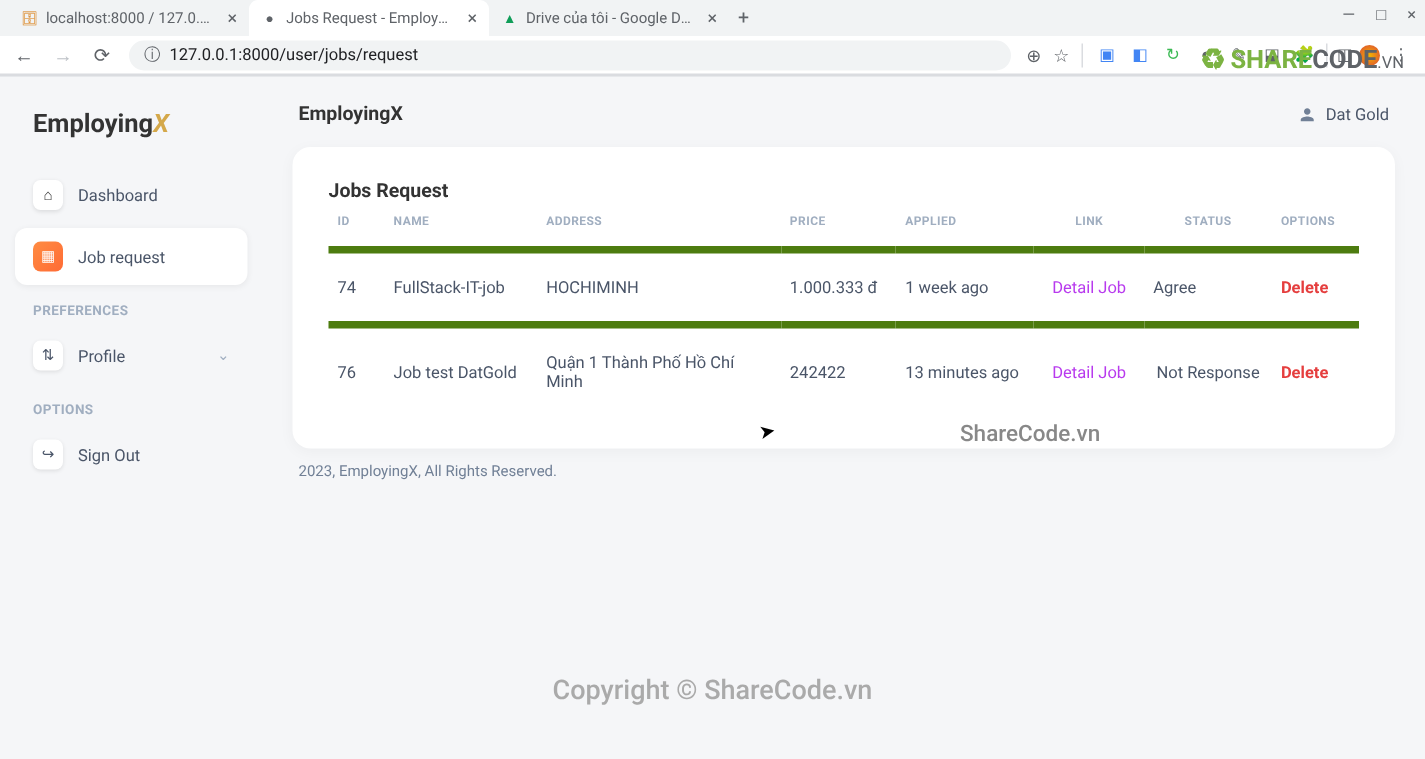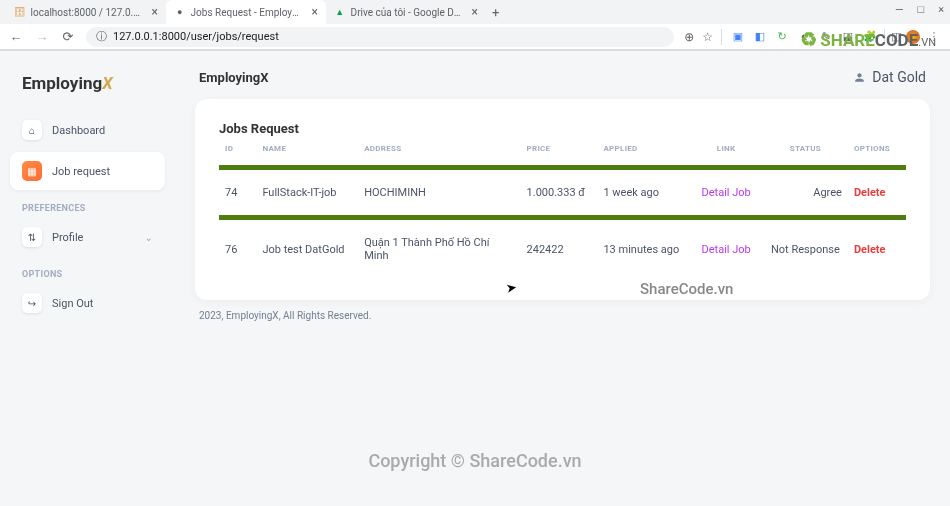--- a/index.html
+++ b/index.html
@@ -42,21 +42,21 @@
 .nav-icon { width: 20px; height: 20px; border-radius: 5px; display: inline-flex; align-items: center; justify-content: center; font-size: 10px; }
 .nav-icon.dash { background: #fff; color: #333; box-shadow: 0 1px 3px rgba(0,0,0,0.1); }
 .nav-icon.job { background: linear-gradient(135deg, #ff8c42, #ff6b35); color: #fff; }
 .nav-icon.plain { background: #fff; color: #4a5568; box-shadow: 0 1px 3px rgba(0,0,0,0.1); }
 .nav-section { font-size: 9px; font-weight: 700; color: #a0aec0; padding: 10px 12px 5px; letter-spacing: 0.3px; }
 .nav-chevron { margin-left: auto; color: #a0aec0; font-size: 10px; }
 
 .main { flex: 1; padding: 14px 20px; }
 .topbar { display: flex; justify-content: space-between; align-items: center; padding: 4px 4px 14px; }
 .topbar-title { font-size: 13px; font-weight: 700; color: #333; }
-.user-info { display: flex; align-items: center; gap: 6px; font-size: 14px; color: #4a5568; }
+.user-info { display: flex; align-items: center; gap: 6px; font-size: 11px; color: #4a5568; }
 .user-info svg { width: 13px; height: 13px; fill: #718096; }
 
 .card { background: #fff; border-radius: 12px; padding: 22px 24px; box-shadow: 0 2px 10px rgba(0,0,0,0.04); }
 .card-title { font-size: 13px; font-weight: 700; color: #333; }
 
 .tbl { width: 100%; border-collapse: collapse; }
 .tbl th { font-size: 8px; font-weight: 700; color: #a0aec0; text-align: left; padding: 8px 6px 12px; letter-spacing: 0.3px; text-transform: uppercase; }
 .tbl td { font-size: 11px; color: #4a5568; padding: 16px 6px; border-top: 5px solid #4d7c0f; }
 .link-detail { color: #b83aee; font-size: 11px; }
 .status-txt { color: #4a5568; }
@@ -184,21 +184,21 @@
           </tr>
         </thead>
         <tbody>
           <tr>
             <td>74</td>
             <td>FullStack-IT-job</td>
             <td>HOCHIMINH</td>
             <td>1.000.333 đ</td>
             <td>1 week ago</td>
             <td style="text-align:center"><span class="link-detail">Detail Job</span></td>
-            <td style="text-align:right"><span class="status-txt">Agree</span></td>
+            <td style="text-align:left"><span class="status-txt">Agree</span></td>
             <td><span class="delete-txt">Delete</span></td>
           </tr>
           <tr>
             <td>76</td>
             <td>Job test DatGold</td>
             <td>Quận 1 Thành Phố Hồ Chí Minh</td>
             <td>242422</td>
             <td>13 minutes ago</td>
             <td style="text-align:center"><span class="link-detail">Detail Job</span></td>
             <td style="text-align:center"><span class="status-txt">Not Response</span></td>

